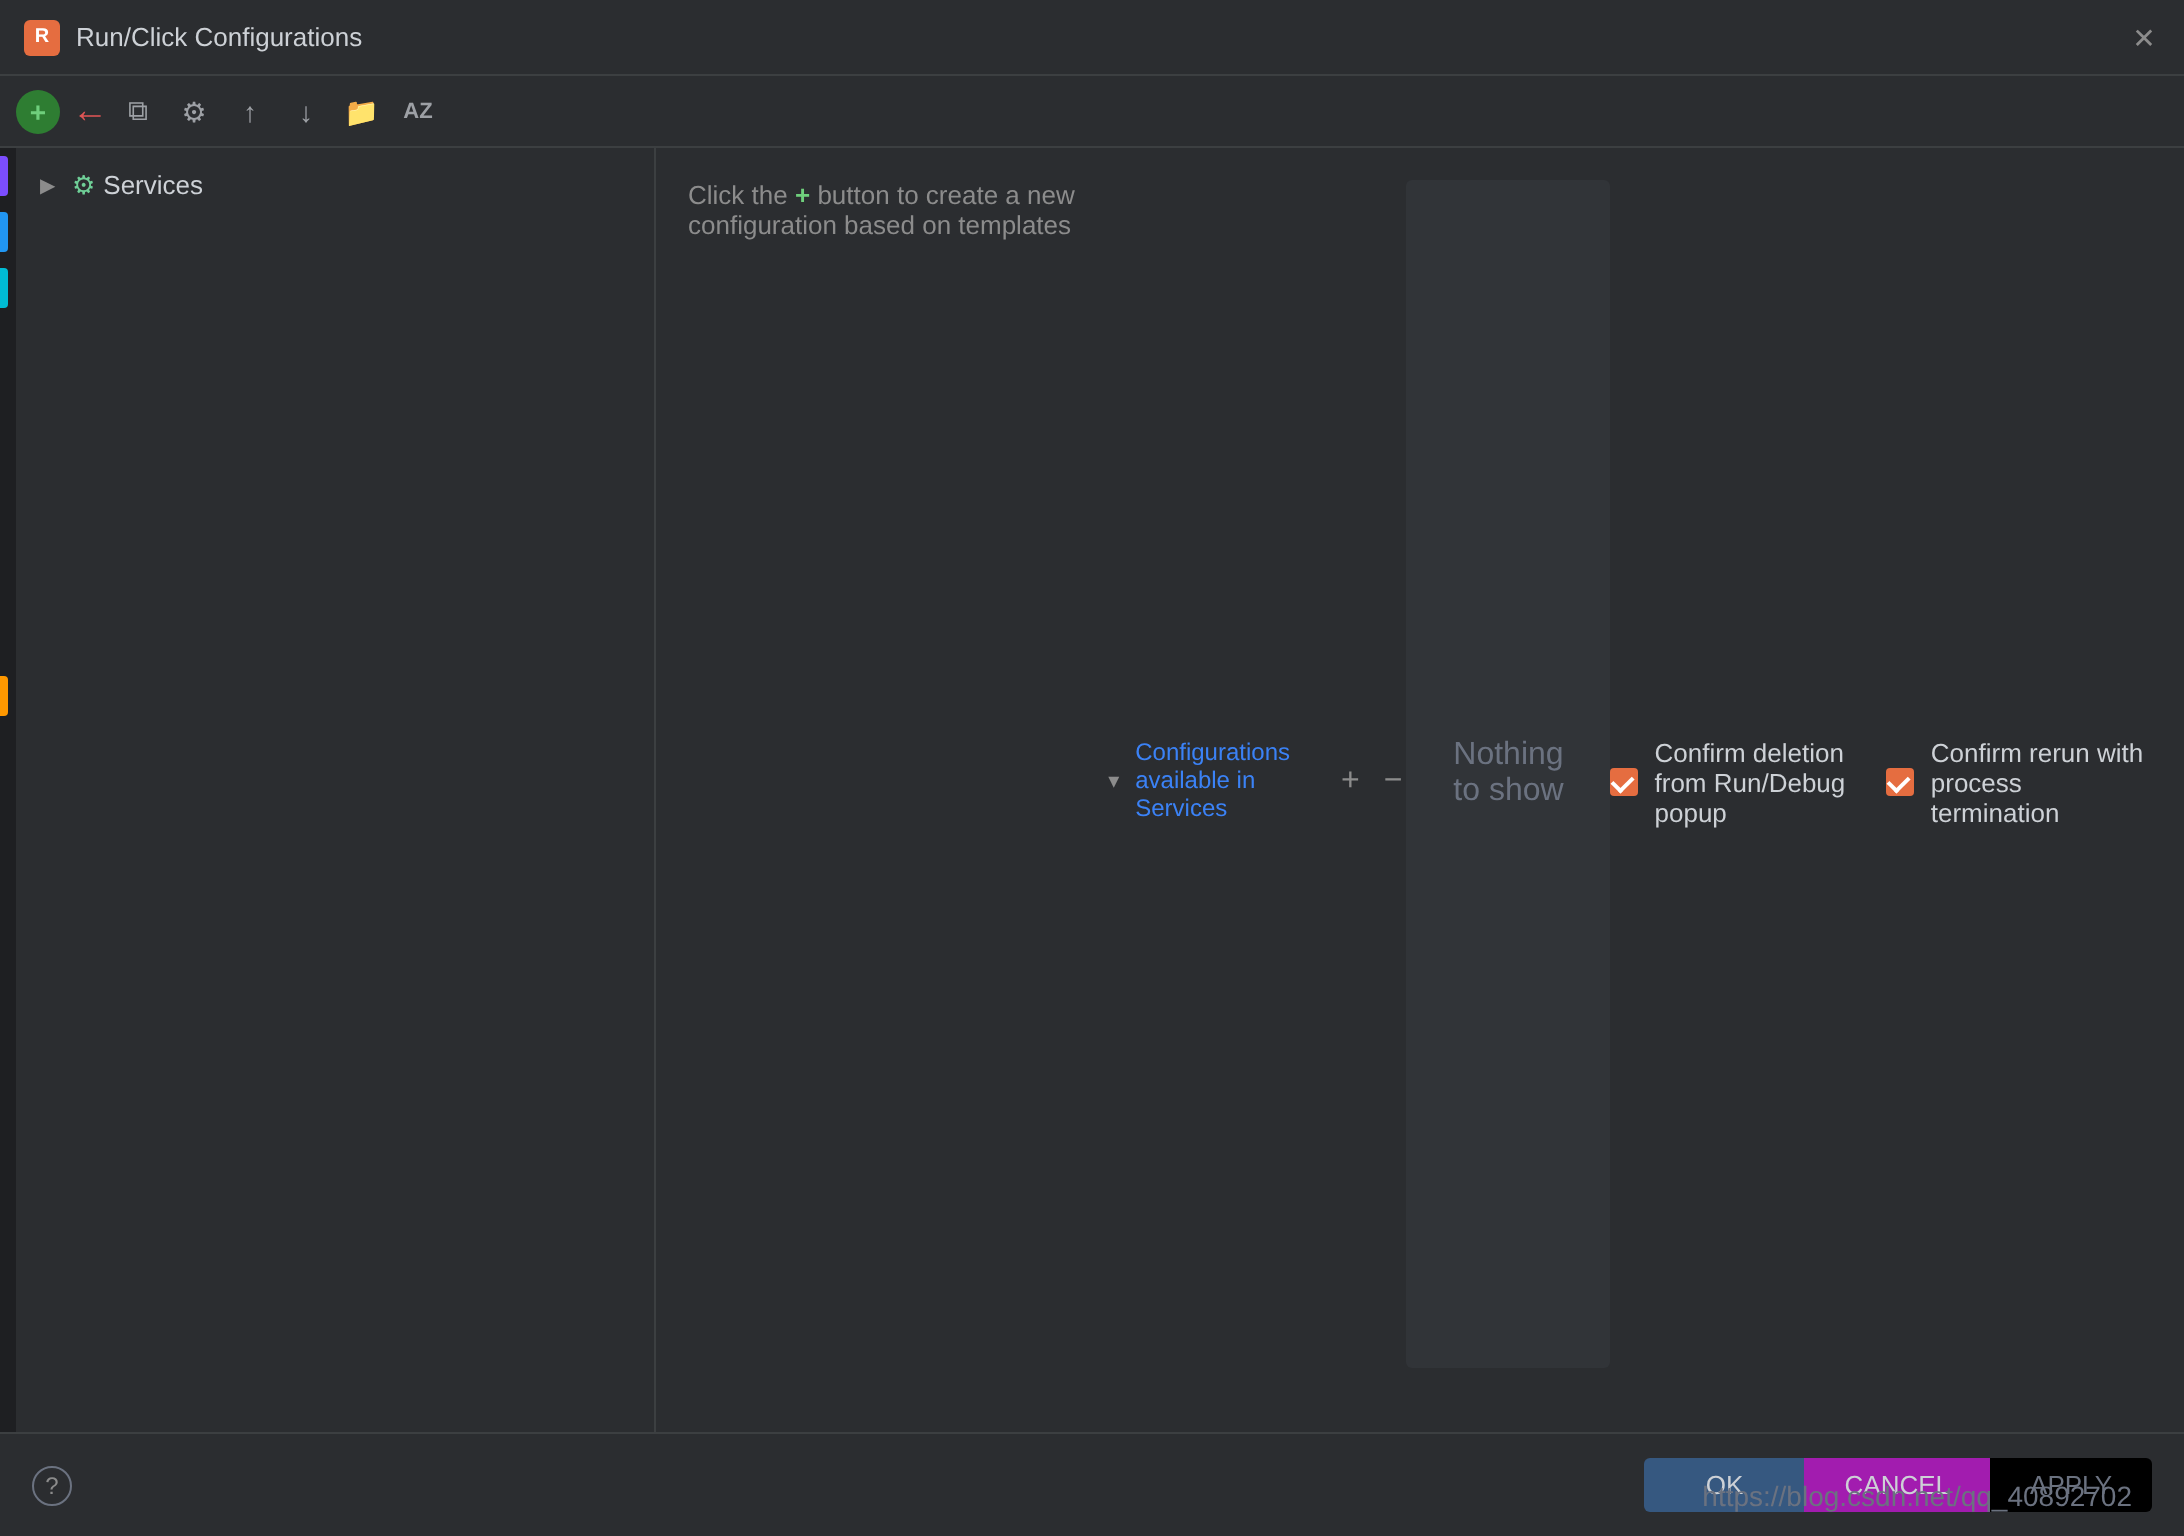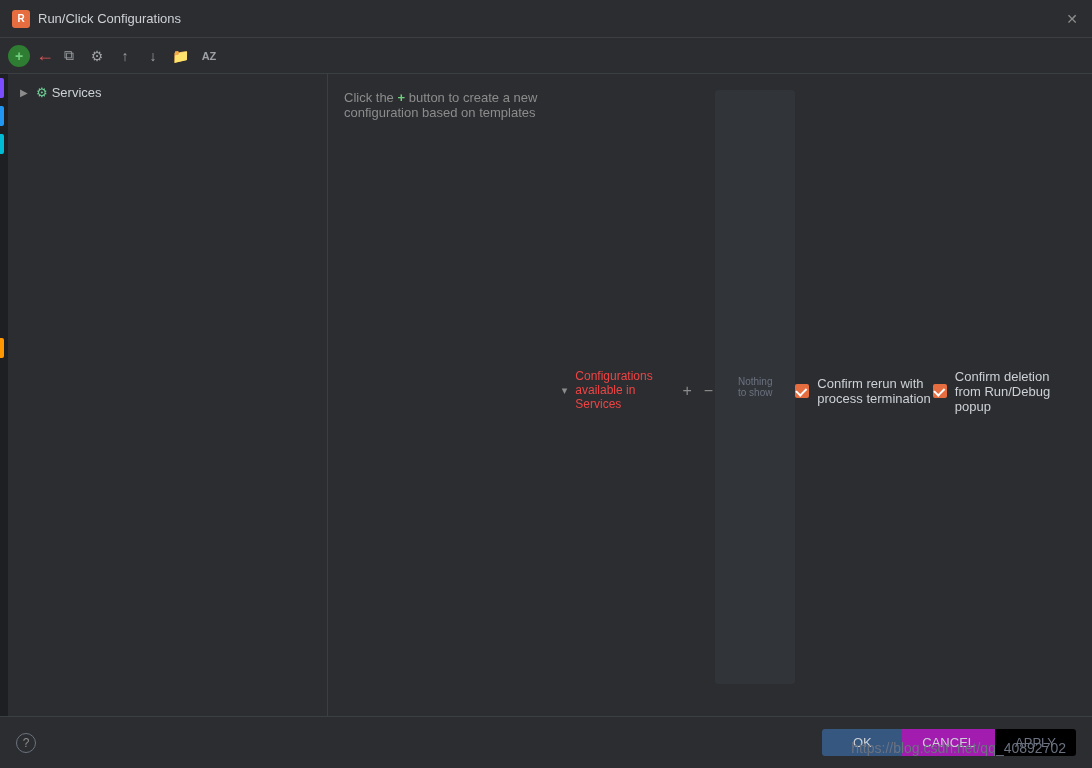--- a/index.html
+++ b/index.html
@@ -197,21 +197,21 @@
       margin-bottom: 10px;
     }
 
     .section-chevron {
       color: #8c8c8c;
       font-size: 11px;
     }
 
     .section-title {
       font-size: 12px;
-      color: #ef4444;
+      color: #3b82f6;
     }
 
     .divider-line {
       flex: 1;
       height: 1px;
       background: #3c3f41;
     }
 
     .section-toolbar {
       display: flex;
@@ -226,21 +226,21 @@
       background: none;
       border: none;
       padding: 0 2px;
     }
 
     .nothing-to-show {
       background: #313438;
       border-radius: 3px;
       padding: 20px;
       text-align: center;
-      font-size: 10px;
+      font-size: 16px;
       color: #6b7280;
       margin-bottom: 16px;
       min-height: 70px;
       display: flex;
       align-items: center;
       justify-content: center;
     }
 
     .checkbox-item {
       display: flex;
@@ -461,26 +461,26 @@
         <button class="section-tool-btn">+</button>
         <button class="section-tool-btn">−</button>
       </div>
 
       <div class="nothing-to-show">
         <span>Nothing to show</span>
       </div>
 
       <div class="checkbox-item">
         <div class="checkbox-icon"></div>
-        <span class="checkbox-label">Confirm rerun with process termination</span>
+        <span class="checkbox-label">Confirm deletion from Run/Debug popup</span>
       </div>
 
       <div class="checkbox-item">
         <div class="checkbox-icon"></div>
-        <span class="checkbox-label">Confirm deletion from Run/Debug popup</span>
+        <span class="checkbox-label">Confirm rerun with process termination</span>
       </div>
 
 
     </div>
   </div>
 
   <div class="bottom-bar">
     <div class="bottom-left">
       <div class="help-icon">?</div>
     </div>

